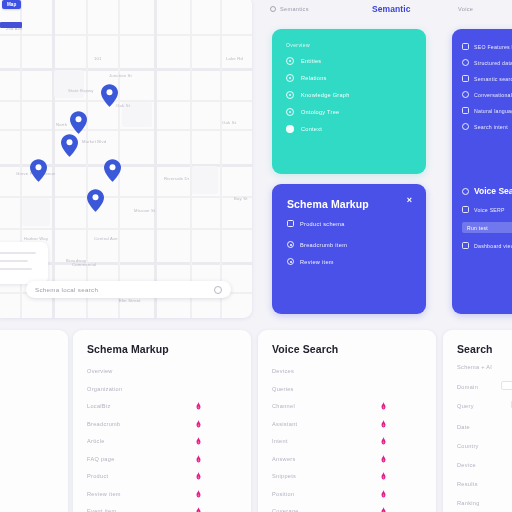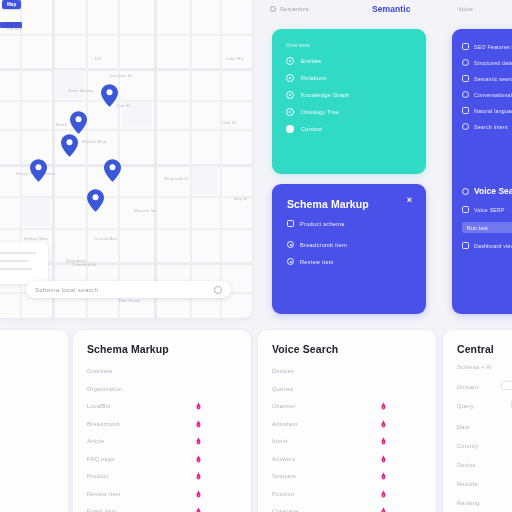--- a/index.html
+++ b/index.html
@@ -602,21 +602,21 @@
             <svg viewBox="0 0 12 16">
               <path d="M6 0C6 4 2 5 2 9.5 2 12.5 3.8 15 6 15s4-2.5 4-5.5C10 6 7.5 5.5 6 0z" fill="#e01f8a"></path>
               <path d="M6 6.5c0 2-1.6 2.6-1.6 4.6 0 1.4.8 2.4 1.6 2.4s1.6-1 1.6-2.4C7.6 9.1 6 8.5 6 6.5z" fill="#ff5fb0"></path>
             </svg>
           </span>
         </div>
       </div>
   </div>
 
   <div class="card bcard" id="bcard-right">
-    <div class="b-title">Central</div>
+    <div class="b-title">Search</div>
     <div class="brow" style="top:34px">
       <span class="txt">Schema + AI</span>
     </div>
     <div id="br-fields">
         <div class="brow" style="top: 54px;">
           <span class="txt">Domain</span>
         </div>
         <div class="binput" style="top: 51px; left: 58px; width: 70px;"></div>
         <div class="brow" style="top: 73px;">
           <span class="txt">Query</span>

